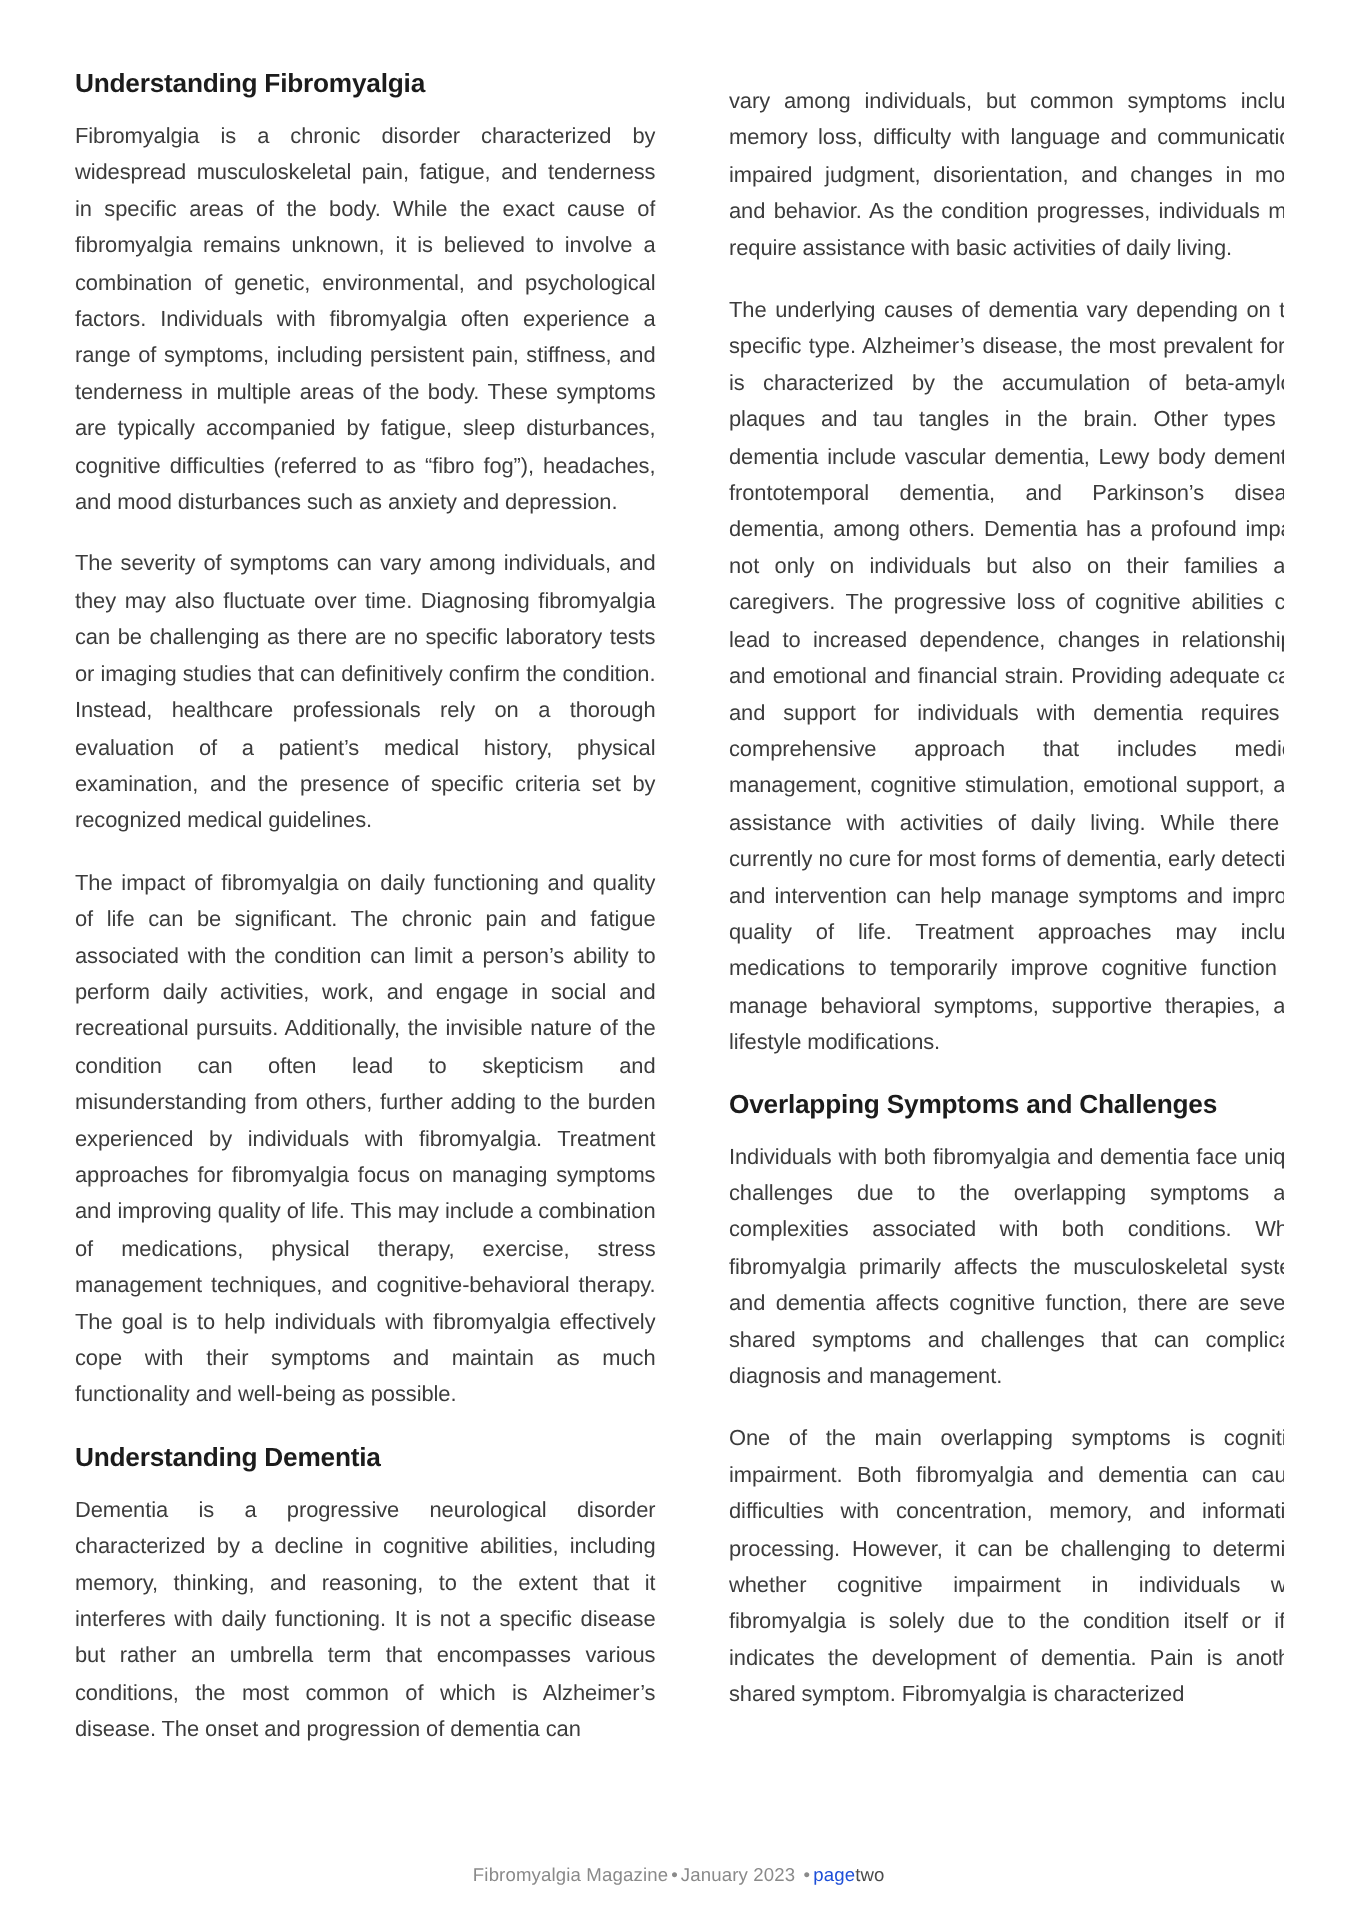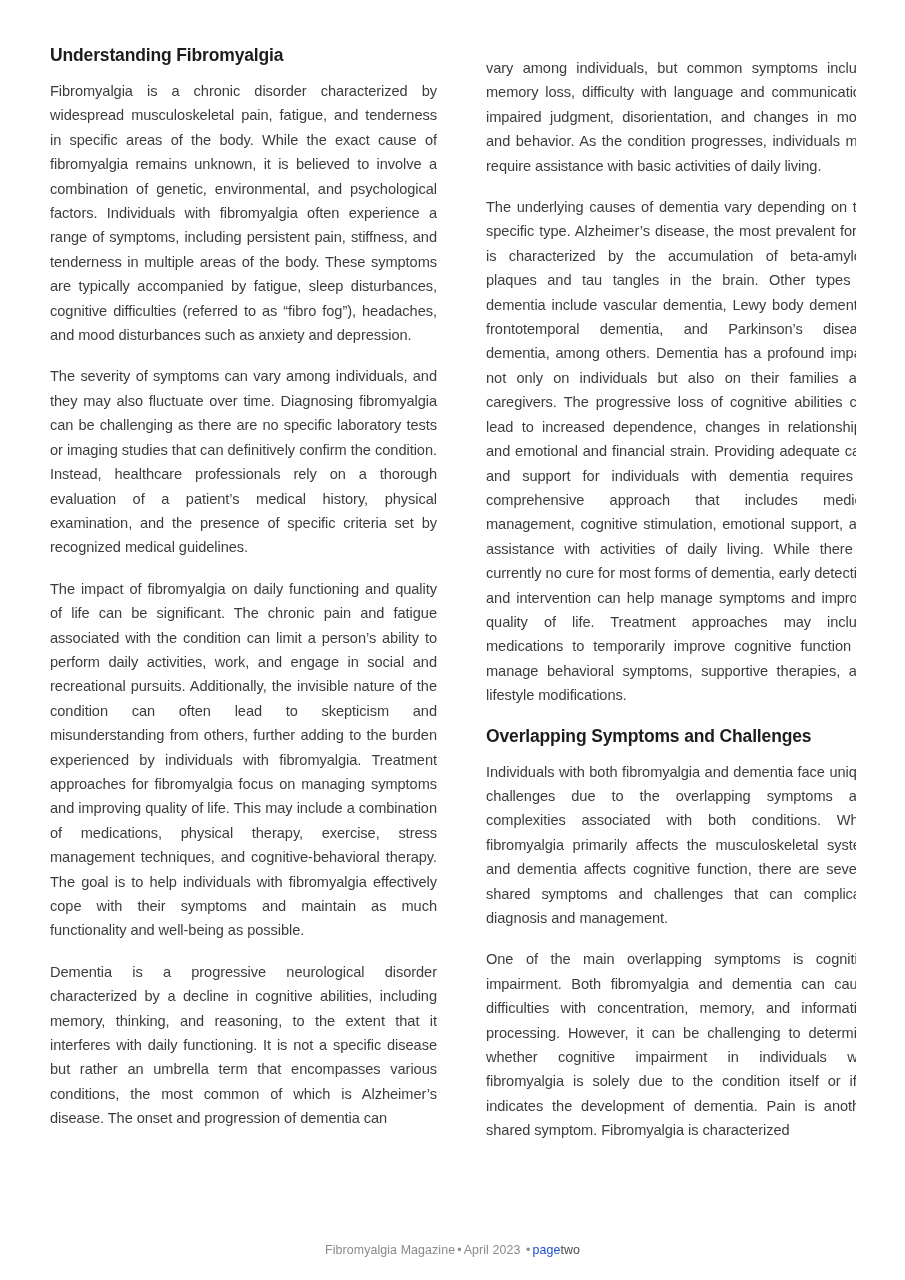--- a/index.html
+++ b/index.html
@@ -101,30 +101,31 @@
 
 <div class="page">
 
   <div class="content">
 
     <div class="column">
       <h2 class="section-heading">Understanding Fibromyalgia</h2>
       <p class="body-par">Fibromyalgia is a chronic disorder characterized by widespread musculoskeletal pain, fatigue, and tenderness in specific areas of the body. While the exact cause of fibromyalgia remains unknown, it is believed to involve a combination of genetic, environmental, and psychological factors. Individuals with fibromyalgia often experience a range of symptoms, including persistent pain, stiffness, and tenderness in multiple areas of the body. These symptoms are typically accompanied by fatigue, sleep disturbances, cognitive difficulties (referred to as “fibro fog”), headaches, and mood disturbances such as anxiety and depression.</p>
       <p class="body-par">The severity of symptoms can vary among individuals, and they may also fluctuate over time. Diagnosing fibromyalgia can be challenging as there are no specific laboratory tests or imaging studies that can definitively confirm the condition. Instead, healthcare professionals rely on a thorough evaluation of a patient’s medical history, physical examination, and the presence of specific criteria set by recognized medical guidelines.</p>
       <p class="body-par">The impact of fibromyalgia on daily functioning and quality of life can be significant. The chronic pain and fatigue associated with the condition can limit a person’s ability to perform daily activities, work, and engage in social and recreational pursuits. Additionally, the invisible nature of the condition can often lead to skepticism and misunderstanding from others, further adding to the burden experienced by individuals with fibromyalgia. Treatment approaches for fibromyalgia focus on managing symptoms and improving quality of life. This may include a combination of medications, physical therapy, exercise, stress management techniques, and cognitive-behavioral therapy. The goal is to help individuals with fibromyalgia effectively cope with their symptoms and maintain as much functionality and well-being as possible.</p>
+      <h2 class="section-heading spaced-top">Understanding Dementia</h2>
       <p class="body-par">Dementia is a progressive neurological disorder characterized by a decline in cognitive abilities, including memory, thinking, and reasoning, to the extent that it interferes with daily functioning. It is not a specific disease but rather an umbrella term that encompasses various conditions, the most common of which is Alzheimer’s disease. The onset and progression of dementia can</p>
     </div>
 
     <div class="column">
       <p class="body-par continued">vary among individuals, but common symptoms include memory loss, difficulty with language and communication, impaired judgment, disorientation, and changes in mood and behavior. As the condition progresses, individuals may require assistance with basic activities of daily living.</p>
       <p class="body-par">The underlying causes of dementia vary depending on the specific type. Alzheimer’s disease, the most prevalent form, is characterized by the accumulation of beta-amyloid plaques and tau tangles in the brain. Other types of dementia include vascular dementia, Lewy body dementia, frontotemporal dementia, and Parkinson’s disease dementia, among others. Dementia has a profound impact not only on individuals but also on their families and caregivers. The progressive loss of cognitive abilities can lead to increased dependence, changes in relationships, and emotional and financial strain. Providing adequate care and support for individuals with dementia requires a comprehensive approach that includes medical management, cognitive stimulation, emotional support, and assistance with activities of daily living. While there is currently no cure for most forms of dementia, early detection and intervention can help manage symptoms and improve quality of life. Treatment approaches may include medications to temporarily improve cognitive function or manage behavioral symptoms, supportive therapies, and lifestyle modifications.</p>
       <h2 class="section-heading spaced-top">Overlapping Symptoms and Challenges</h2>
       <p class="body-par">Individuals with both fibromyalgia and dementia face unique challenges due to the overlapping symptoms and complexities associated with both conditions. While fibromyalgia primarily affects the musculoskeletal system and dementia affects cognitive function, there are several shared symptoms and challenges that can complicate diagnosis and management.</p>
       <p class="body-par">One of the main overlapping symptoms is cognitive impairment. Both fibromyalgia and dementia can cause difficulties with concentration, memory, and information processing. However, it can be challenging to determine whether cognitive impairment in individuals with fibromyalgia is solely due to the condition itself or if it indicates the development of dementia. Pain is another shared symptom. Fibromyalgia is characterized</p>
     </div>
 
   </div>
 
   <div class="footer">
-    <span>Fibromyalgia Magazine</span><span class="sep">•</span><span>April 2023</span>&nbsp;<span class="sep">•</span><span class="page-word">page</span><span class="page-num">two</span>
+    <span>Fibromyalgia Magazine</span><span class="sep">•</span><span>January 2023</span>&nbsp;<span class="sep">•</span><span class="page-word">page</span><span class="page-num">two</span>
   </div>
 
 </div>
 
 </body></html>

